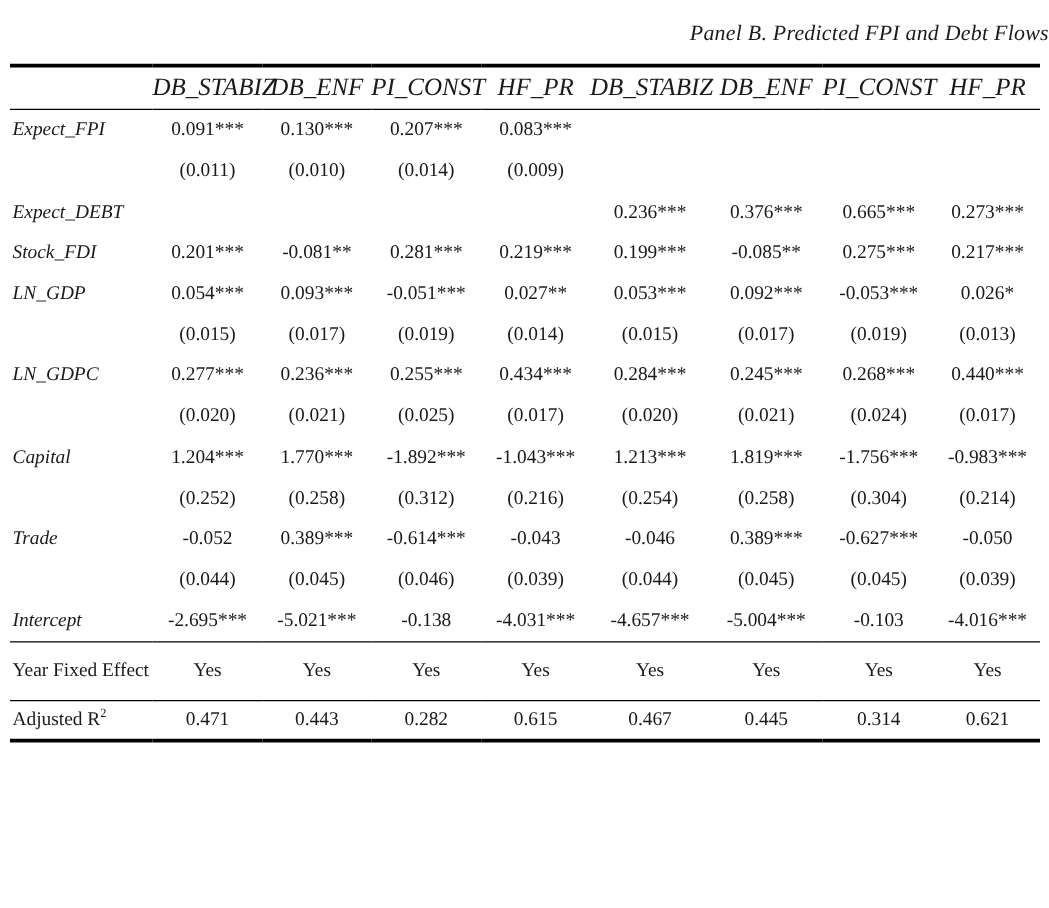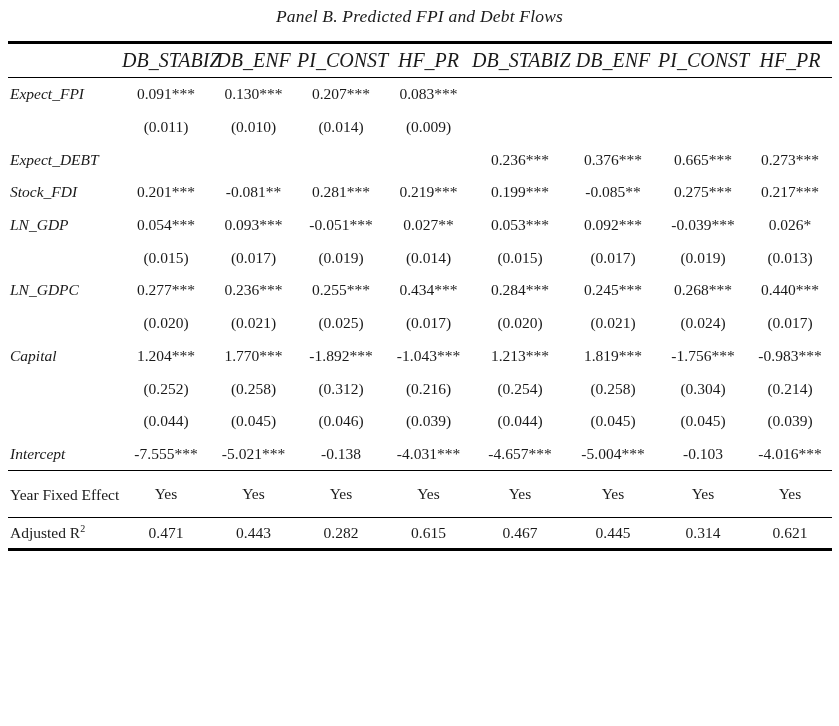--- a/index.html
+++ b/index.html
@@ -6,22 +6,22 @@
     --bg:#ffffff; --text:#1a1a1a; --rule:#000000;
   }
   html,body{margin:0;padding:0;}
   body{
     width:839px;height:726px;overflow:hidden;
     background:var(--bg);color:var(--text);
     font-family:"Liberation Serif","DejaVu Serif",serif;
   }
   .page{width:839px;height:726px;position:relative;}
   .title{
-    text-align:center;font-style:italic;font-size:17.5px;
-    padding-top:6px;letter-spacing:0.2px;
+    text-align:right;font-style:italic;font-size:17.5px;
+    padding-top:16px;letter-spacing:0.2px;
   }
   table.reg{
     border-collapse:collapse;table-layout:fixed;
     width:824px;margin:14px 7px 0 8px;
     border-top:3px solid var(--rule);
     border-bottom:3px solid var(--rule);
   }
   col.c-label{width:114px;}
   col.c1{width:88px;} col.c2{width:87px;} col.c3{width:88px;} col.c4{width:87px;}
   col.c5{width:96px;} col.c6{width:90px;} col.c7{width:90px;} col.c8{width:84px;}
@@ -129,21 +129,21 @@
           <td>0.217***</td>
         </tr>
         <tr class="coef-row">
           <td class="lbl">LN_GDP</td>
           <td>0.054***</td>
           <td>0.093***</td>
           <td>-0.051***</td>
           <td>0.027**</td>
           <td>0.053***</td>
           <td>0.092***</td>
-          <td>-0.039***</td>
+          <td>-0.053***</td>
           <td>0.026*</td>
         </tr>
         <tr class="se-row">
           <td class="lbl"></td>
           <td>(0.015)</td>
           <td>(0.017)</td>
           <td>(0.019)</td>
           <td>(0.014)</td>
           <td>(0.015)</td>
           <td>(0.017)</td>
@@ -187,34 +187,45 @@
           <td class="lbl"></td>
           <td>(0.252)</td>
           <td>(0.258)</td>
           <td>(0.312)</td>
           <td>(0.216)</td>
           <td>(0.254)</td>
           <td>(0.258)</td>
           <td>(0.304)</td>
           <td>(0.214)</td>
         </tr>
+        <tr class="coef-row">
+          <td class="lbl">Trade</td>
+          <td>-0.052</td>
+          <td>0.389***</td>
+          <td>-0.614***</td>
+          <td>-0.043</td>
+          <td>-0.046</td>
+          <td>0.389***</td>
+          <td>-0.627***</td>
+          <td>-0.050</td>
+        </tr>
         <tr class="se-row">
           <td class="lbl"></td>
           <td>(0.044)</td>
           <td>(0.045)</td>
           <td>(0.046)</td>
           <td>(0.039)</td>
           <td>(0.044)</td>
           <td>(0.045)</td>
           <td>(0.045)</td>
           <td>(0.039)</td>
         </tr>
         <tr class="coef-row">
           <td class="lbl">Intercept</td>
-          <td>-7.555***</td>
+          <td>-2.695***</td>
           <td>-5.021***</td>
           <td>-0.138</td>
           <td>-4.031***</td>
           <td>-4.657***</td>
           <td>-5.004***</td>
           <td>-0.103</td>
           <td>-4.016***</td>
         </tr>
       </tbody>
     <tbody>

